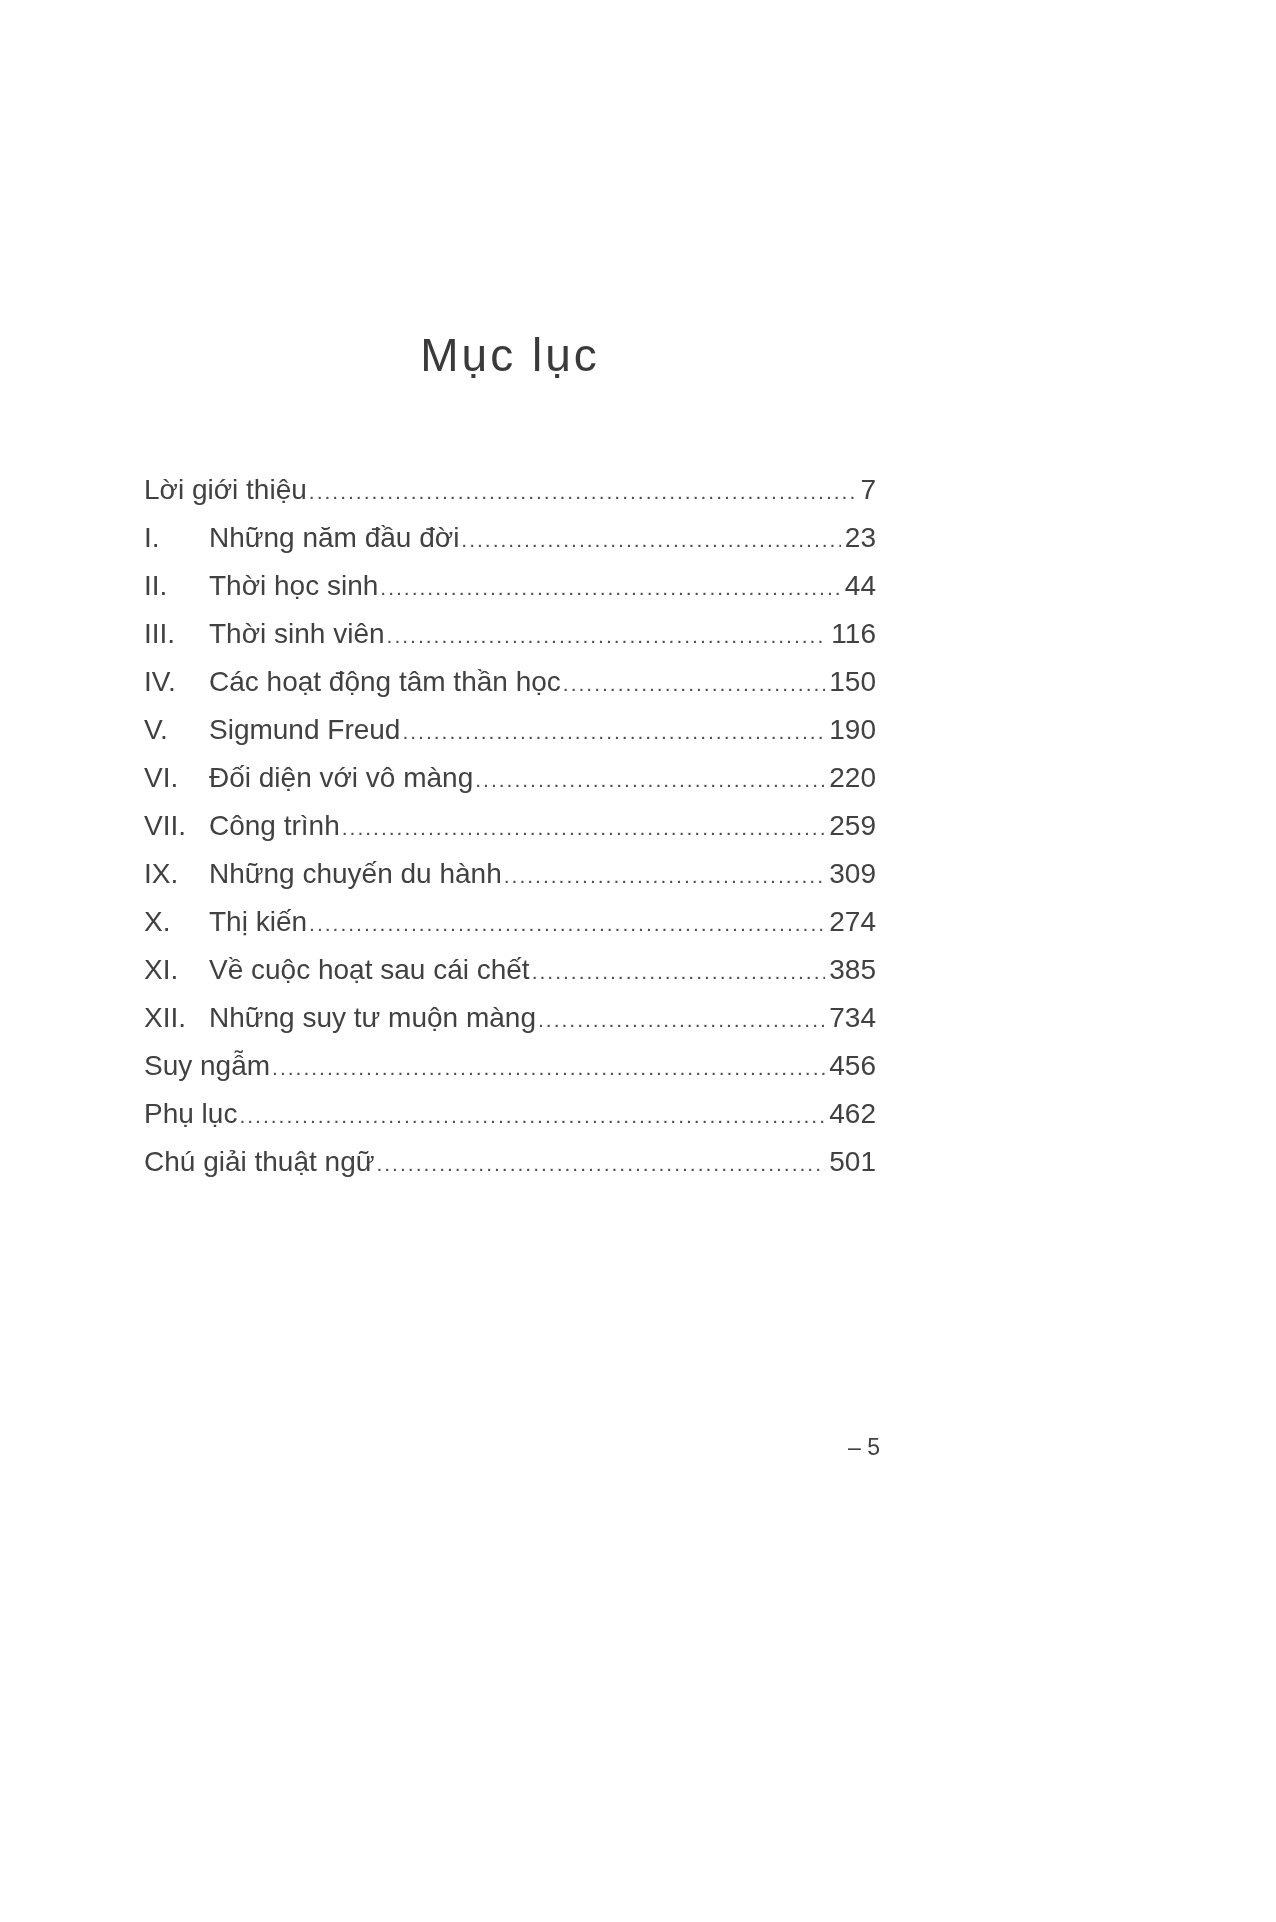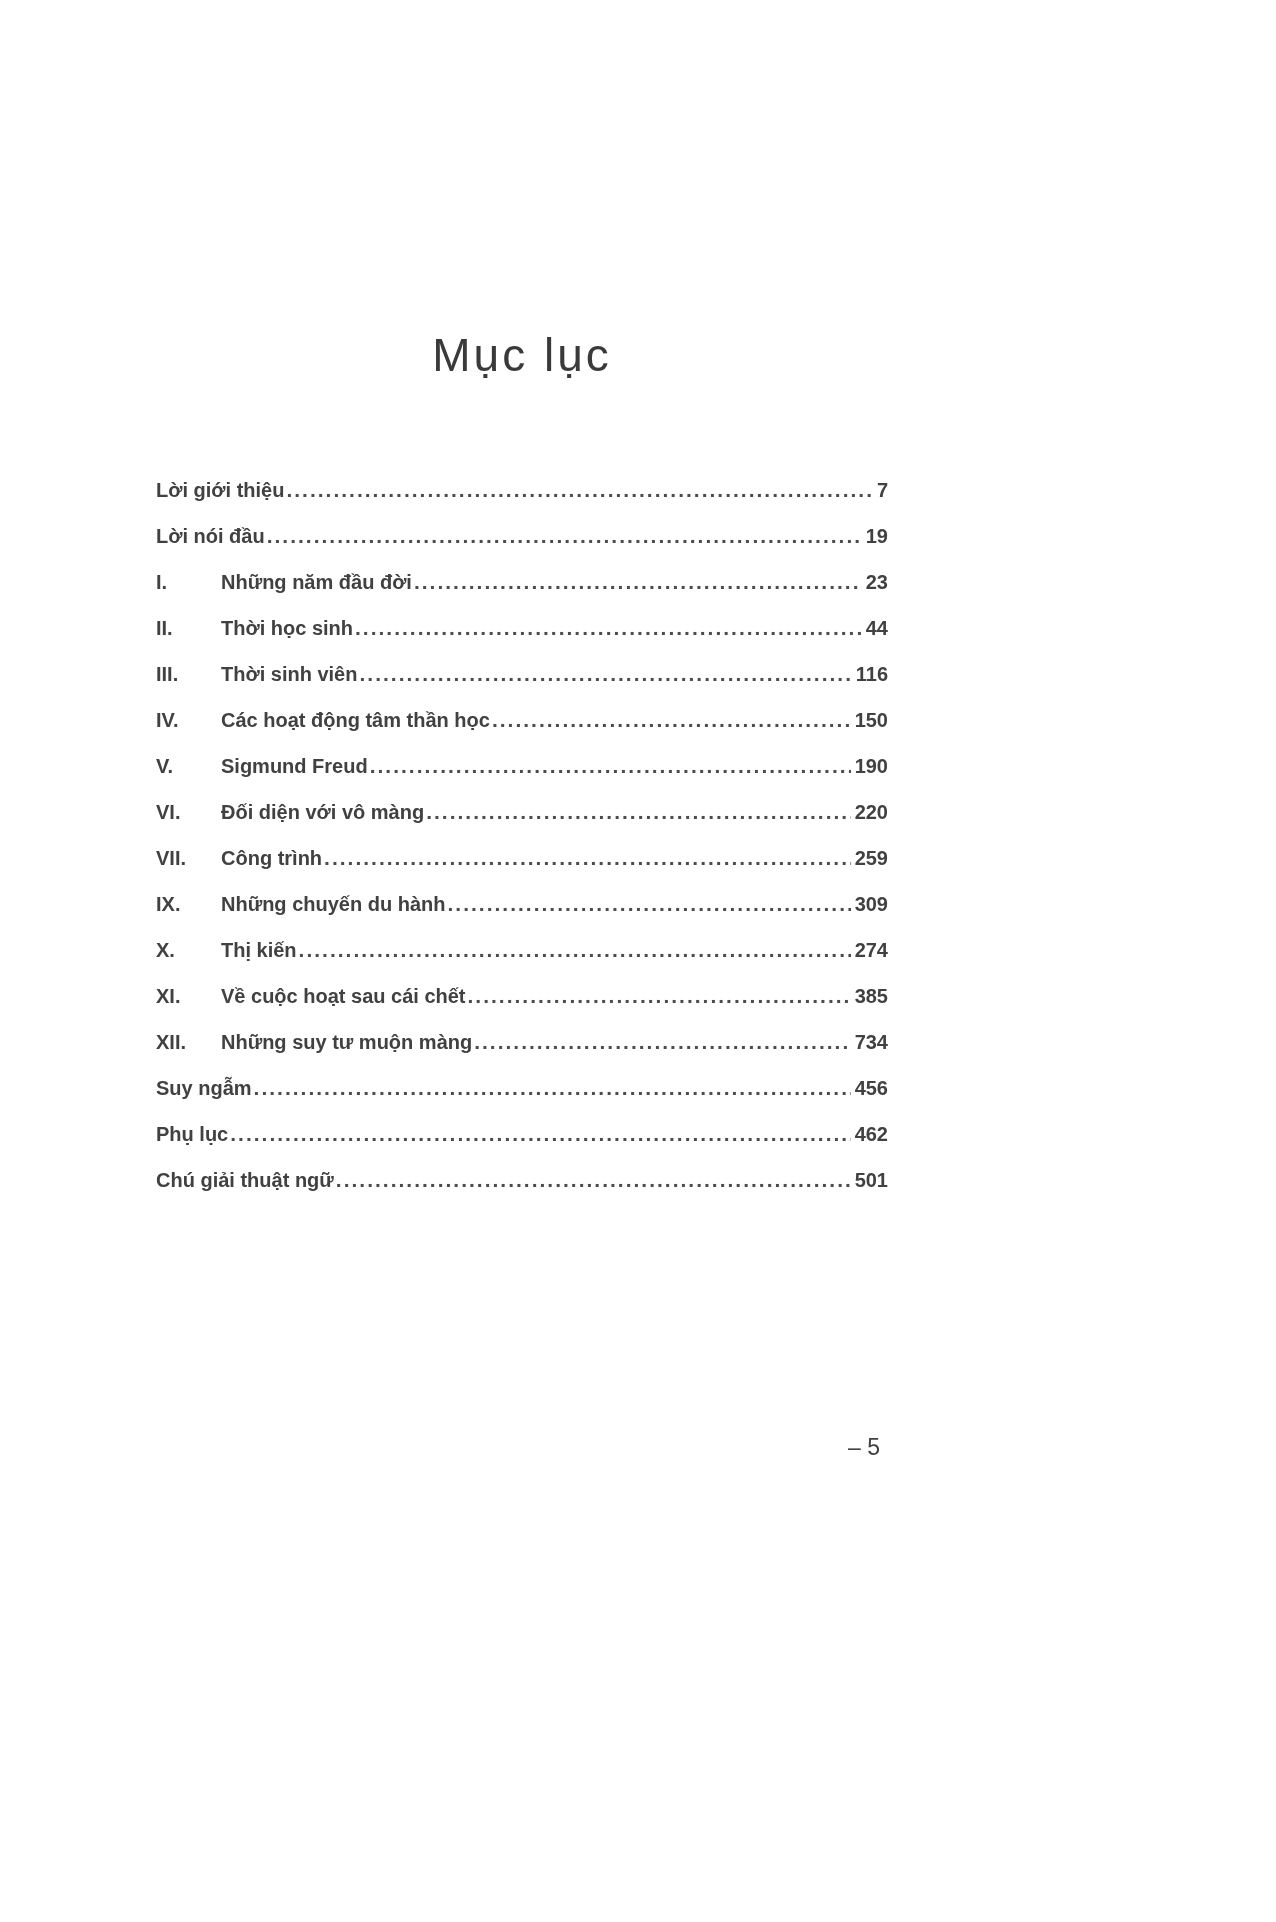--- a/index.html
+++ b/index.html
@@ -9,41 +9,41 @@
     background: #ffffff;
   }
   body {
     font-family: "Liberation Sans", sans-serif;
     color: #3e3e3e;
     position: relative;
     overflow: hidden;
   }
   .content {
     position: absolute;
-    left: 156px;
+    left: 144px;
     top: 0;
     width: 732px;
     padding-top: 328px;
   }
   .page-title {
     font-size: 46px;
     font-weight: 300;
     letter-spacing: 3px;
     text-align: center;
     color: #3a3a3a;
     margin-bottom: 94px;
   }
   .toc-section { }
   .toc-row {
     display: flex;
     align-items: baseline;
-    font-size: 20px;
+    font-size: 28px;
     line-height: 28px;
     margin-bottom: 18px;
-    font-weight: 700;
+    font-weight: 400;
     color: #414141;
   }
   .sect-chapters { margin-top: 16px; }
   .sect-back { margin-top: 16px; text-align: center; }
   .numeral {
     flex: none;
     width: 65px;
   }
   .label {
     flex: none;
@@ -84,25 +84,20 @@
   <div class="page-title">Mục lục</div>
 
   <div class="toc-section sect-front">
 
     <div class="toc-row">
       <span class="label">Lời giới thiệu</span>
       <span class="dots"></span>
       <span class="pagenum">7</span>
     </div>
 
-    <div class="toc-row">
-      <span class="label">Lời nói đầu</span>
-      <span class="dots"></span>
-      <span class="pagenum">19</span>
-    </div>
 
   </div>
 
   <div class="toc-section sect-chapters">
 
     <div class="toc-row">
       <span class="numeral">I.</span>
       <span class="label">Những năm đầu đời</span>
       <span class="dots"></span>
       <span class="pagenum">23</span>

